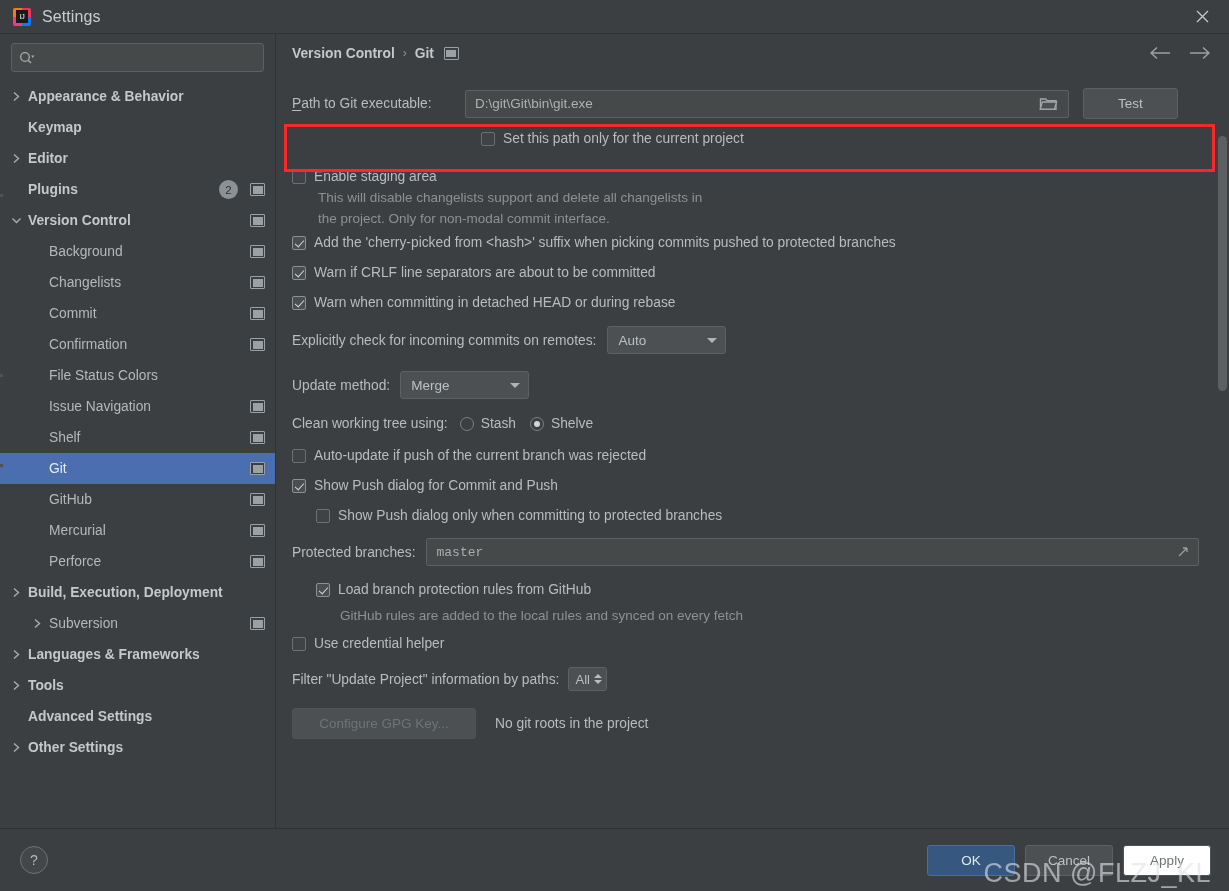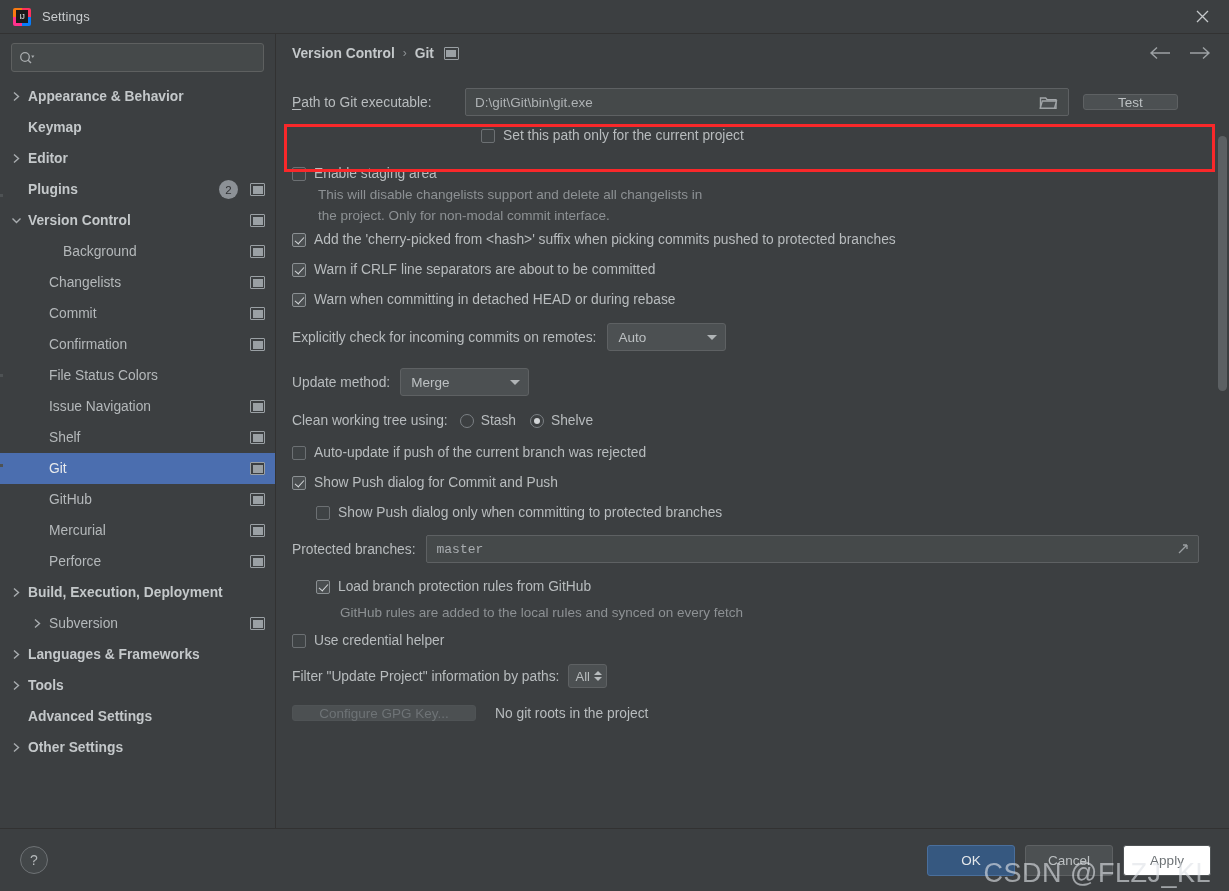--- a/index.html
+++ b/index.html
@@ -49,21 +49,21 @@
   .app-icon .q3 { position:absolute; left:0; bottom:0; width:50%; height:50%; background:#ff318c; }
   .app-icon .q4 { position:absolute; right:0; bottom:0; width:50%; height:50%; background:#087cfa; }
   .app-icon .ij {
     position:absolute; left:3px; top:2px; width:12px; height:13px;
     background:#1a1a1a;
     display:flex; align-items:center; justify-content:center;
     font-size:7px; color:#fff; font-family:"Liberation Sans",sans-serif;
     letter-spacing:-0.5px;
   }
   .title-text {
-    font-size: 13px;
+    font-size: 16px;
     color: #c9ccce;
     letter-spacing: 0.1px;
   }
   .win-close {
     position: absolute;
     right: 14px; top: 50%;
     transform: translateY(-50%);
     width: 26px; height: 26px;
     display: flex; align-items: center; justify-content: center;
     cursor: pointer;
@@ -246,21 +246,21 @@
     cursor: text;
   }
   .textfield .tf-val { flex: 1 1 auto; white-space: nowrap; overflow: hidden; }
   .browse-btn {
     width: 28px;
     flex: 0 0 28px;
     display: flex; align-items: center; justify-content: center;
     cursor: pointer;
   }
   .btn {
-    height: 16px;
+    height: 31px;
     min-width: 86px;
     background: #4c5052;
     border: 1px solid #5e6163;
     border-radius: 3px;
     color: #bcc0c2;
     font-size: 13.5px;
     display: flex;
     align-items: center;
     justify-content: center;
     cursor: pointer;
@@ -549,21 +549,21 @@
           <div class="tree-row bold" style="padding-left: 9px;">
             <span class="arrow">
               <svg width="11" height="9" viewBox="0 0 11 9">
                 <path d="M1.5 2.5 L5.5 6.5 L9.5 2.5" stroke="#a9adb0" stroke-width="1.4" fill="none"></path>
               </svg>
             </span>
             <span class="tree-label" style="margin-left: 4px;">Version Control</span>
             <span class="spacer-flex"></span>
             <span class="mod-icon"></span>
           </div>
-          <div class="tree-row" style="padding-left: 44px;">
+          <div class="tree-row" style="padding-left: 30px;">
             <span class="arrow empty"></span>
             <span class="tree-label" style="margin-left: 4px;">Background</span>
             <span class="spacer-flex"></span>
             <span class="mod-icon"></span>
           </div>
           <div class="tree-row" style="padding-left: 30px;">
             <span class="arrow empty"></span>
             <span class="tree-label" style="margin-left: 4px;">Changelists</span>
             <span class="spacer-flex"></span>
             <span class="mod-icon"></span>

